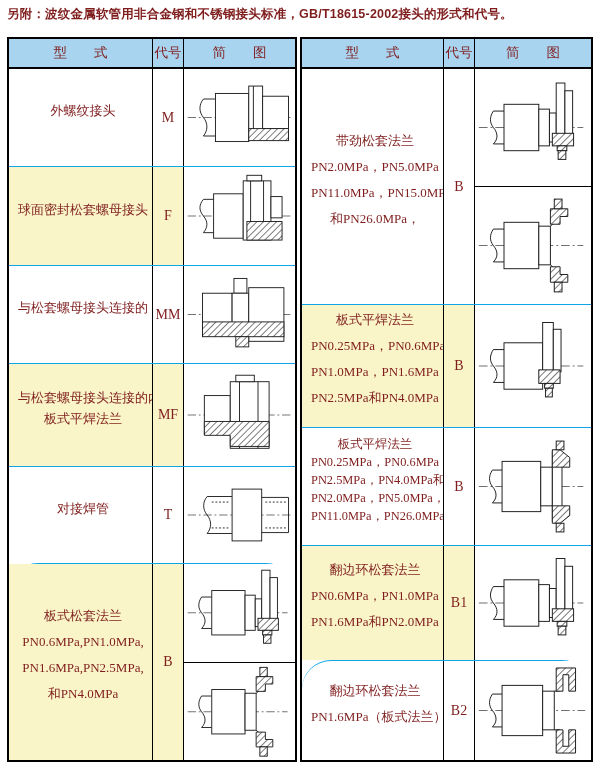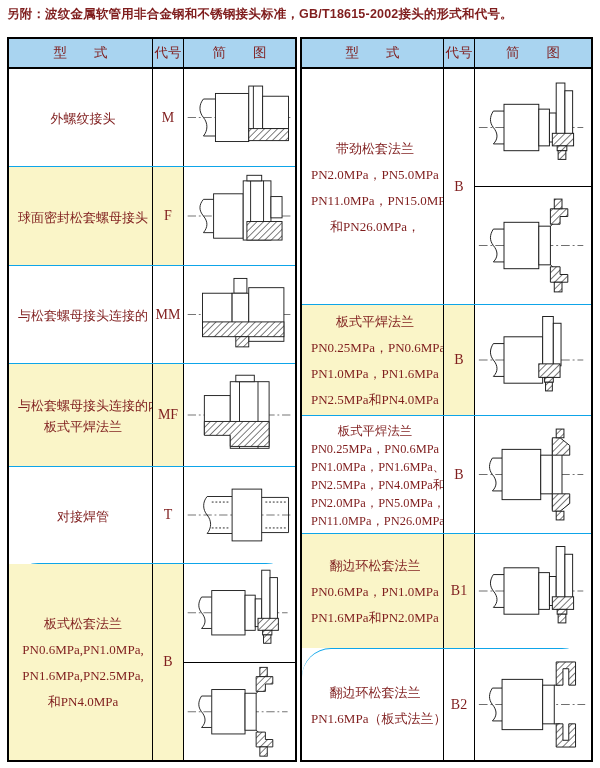--- a/index.html
+++ b/index.html
@@ -11,21 +11,21 @@
   .tbl{position:absolute;top:37px;height:725px;border:2px solid #000;background:#fff;
        display:flex;flex-direction:column;box-sizing:border-box;text-align:center;}
   #tblL{left:7px;width:290px;}
   #tblR{left:300px;width:293px;}
   .hrow{display:flex;height:30px;flex:0 0 30px;border-bottom:2px solid #000;box-sizing:border-box;}
   .row{display:flex;border-top:1px solid #0ea5e9;box-sizing:border-box;flex:0 0 auto;}
   .row.first{border-top:none;}
   .row.fill{flex:1 1 auto;border-radius:29px;}
   .cell{box-sizing:border-box;overflow:hidden;}
   .ctype{display:flex;flex-direction:column;justify-content:center;
-         padding:2px 4px 0 9px;font-size:13px;}
+         padding:2px 4px 16px 9px;font-size:13px;}
   #tblL .ctype{width:143px;flex:0 0 143px;}
   #tblR .ctype{width:141px;flex:0 0 141px;}
   .ccode{width:31px;flex:0 0 31px;border-left:1px solid #000;display:flex;
          align-items:center;justify-content:center;font-size:14px;}
   .cdiag{flex:1 1 auto;border-left:1px solid #000;background:#fff;display:flex;
          flex-direction:column;}
   .hcell{display:flex;align-items:center;justify-content:center;font-size:13.5px;
          background:#A9D4F0;}
   .hl{background:#FAF5C8;}
   .sub{flex:1 1 auto;display:flex;}
@@ -261,21 +261,20 @@
           <rect class="ht" x="72" y="68" width="9" height="5"></rect>
           <rect class="ht" x="73" y="73" width="7" height="9"></rect>
         </svg>
       </div>
     </div>
 
     <div class="row tight" style="flex:0 0 118px">
       <div class="cell ctype">
         <div class="tl">板式平焊法兰</div>
         <div class="tl">PN0.25MPa，PN0.6MPa，</div>
-        <div class="tl">PN1.0MPa，PN1.6MPa、</div>
         <div class="tl">PN2.5MPa，PN4.0MPa和</div>
         <div class="tl">PN2.0MPa，PN5.0MPa，</div>
         <div class="tl">PN11.0MPa，PN26.0MPa，</div>
       </div>
       <div class="cell ccode">B</div>
       <div class="cell cdiag">
         <svg class="diag" viewBox="0 0 120 100" preserveAspectRatio="xMidYMid meet">
           <line class="cl" x1="4" y1="50" x2="112" y2="50"></line>
           <path class="ln" d="M28 33 H18 C14 39 14 45 18 50 C23 56 23 62 18 67 H28"></path>
           <rect class="fw" x="28" y="24" width="40" height="52"></rect>

